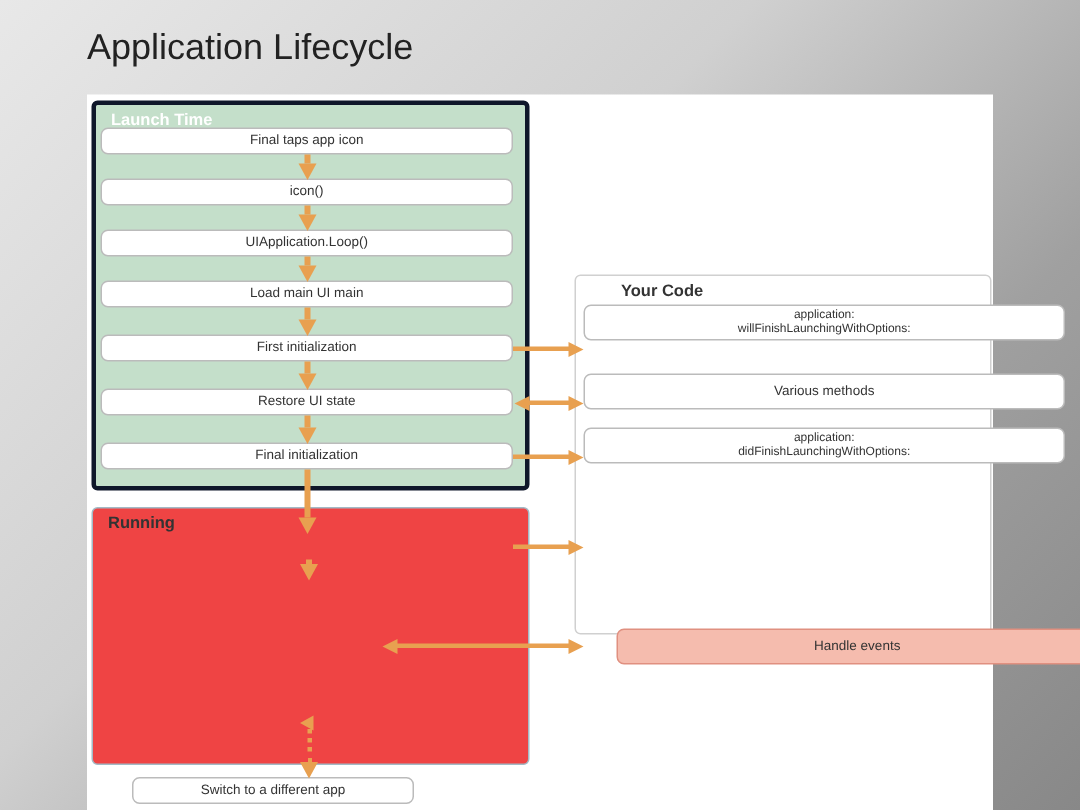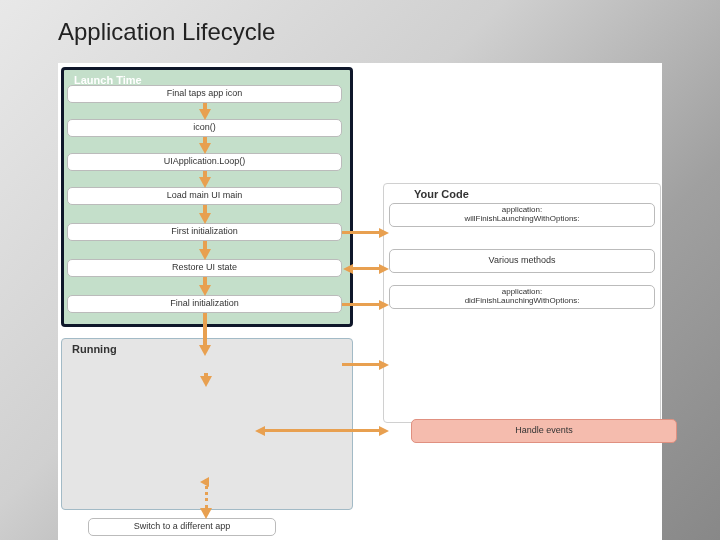--- a/index.html
+++ b/index.html
@@ -36,21 +36,21 @@
     background: #c4dfca;
     border: 3px solid #0f172a;
     border-radius: 4px;
   }
   .running-panel {
     position: absolute;
     top: 275px;
     left: 3px;
     width: 292px;
     height: 172px;
-    background: #e5e5e5;
+    background: #ef4444;
     border: 1px solid #a2bac6;
     border-radius: 4px;
   }
   .yourcode-panel {
     position: absolute;
     top: 120px;
     left: 325px;
     width: 278px;
     height: 240px;
     background: #fff;
@@ -76,21 +76,21 @@
     font-size: 9px;
     color: #333;
     display: flex;
     align-items: center;
     justify-content: center;
     text-align: center;
     line-height: 1.1;
   }
   .step.code {
     left: 6px;
-    width: 266px;
+    width: 321px;
     height: 24px;
   }
   .step.handle {
     background: #f5bcae;
     border-color: #e09080;
     margin-left: 22px;
   }
   .event-loop {
     position: absolute;
     left: 100px;

